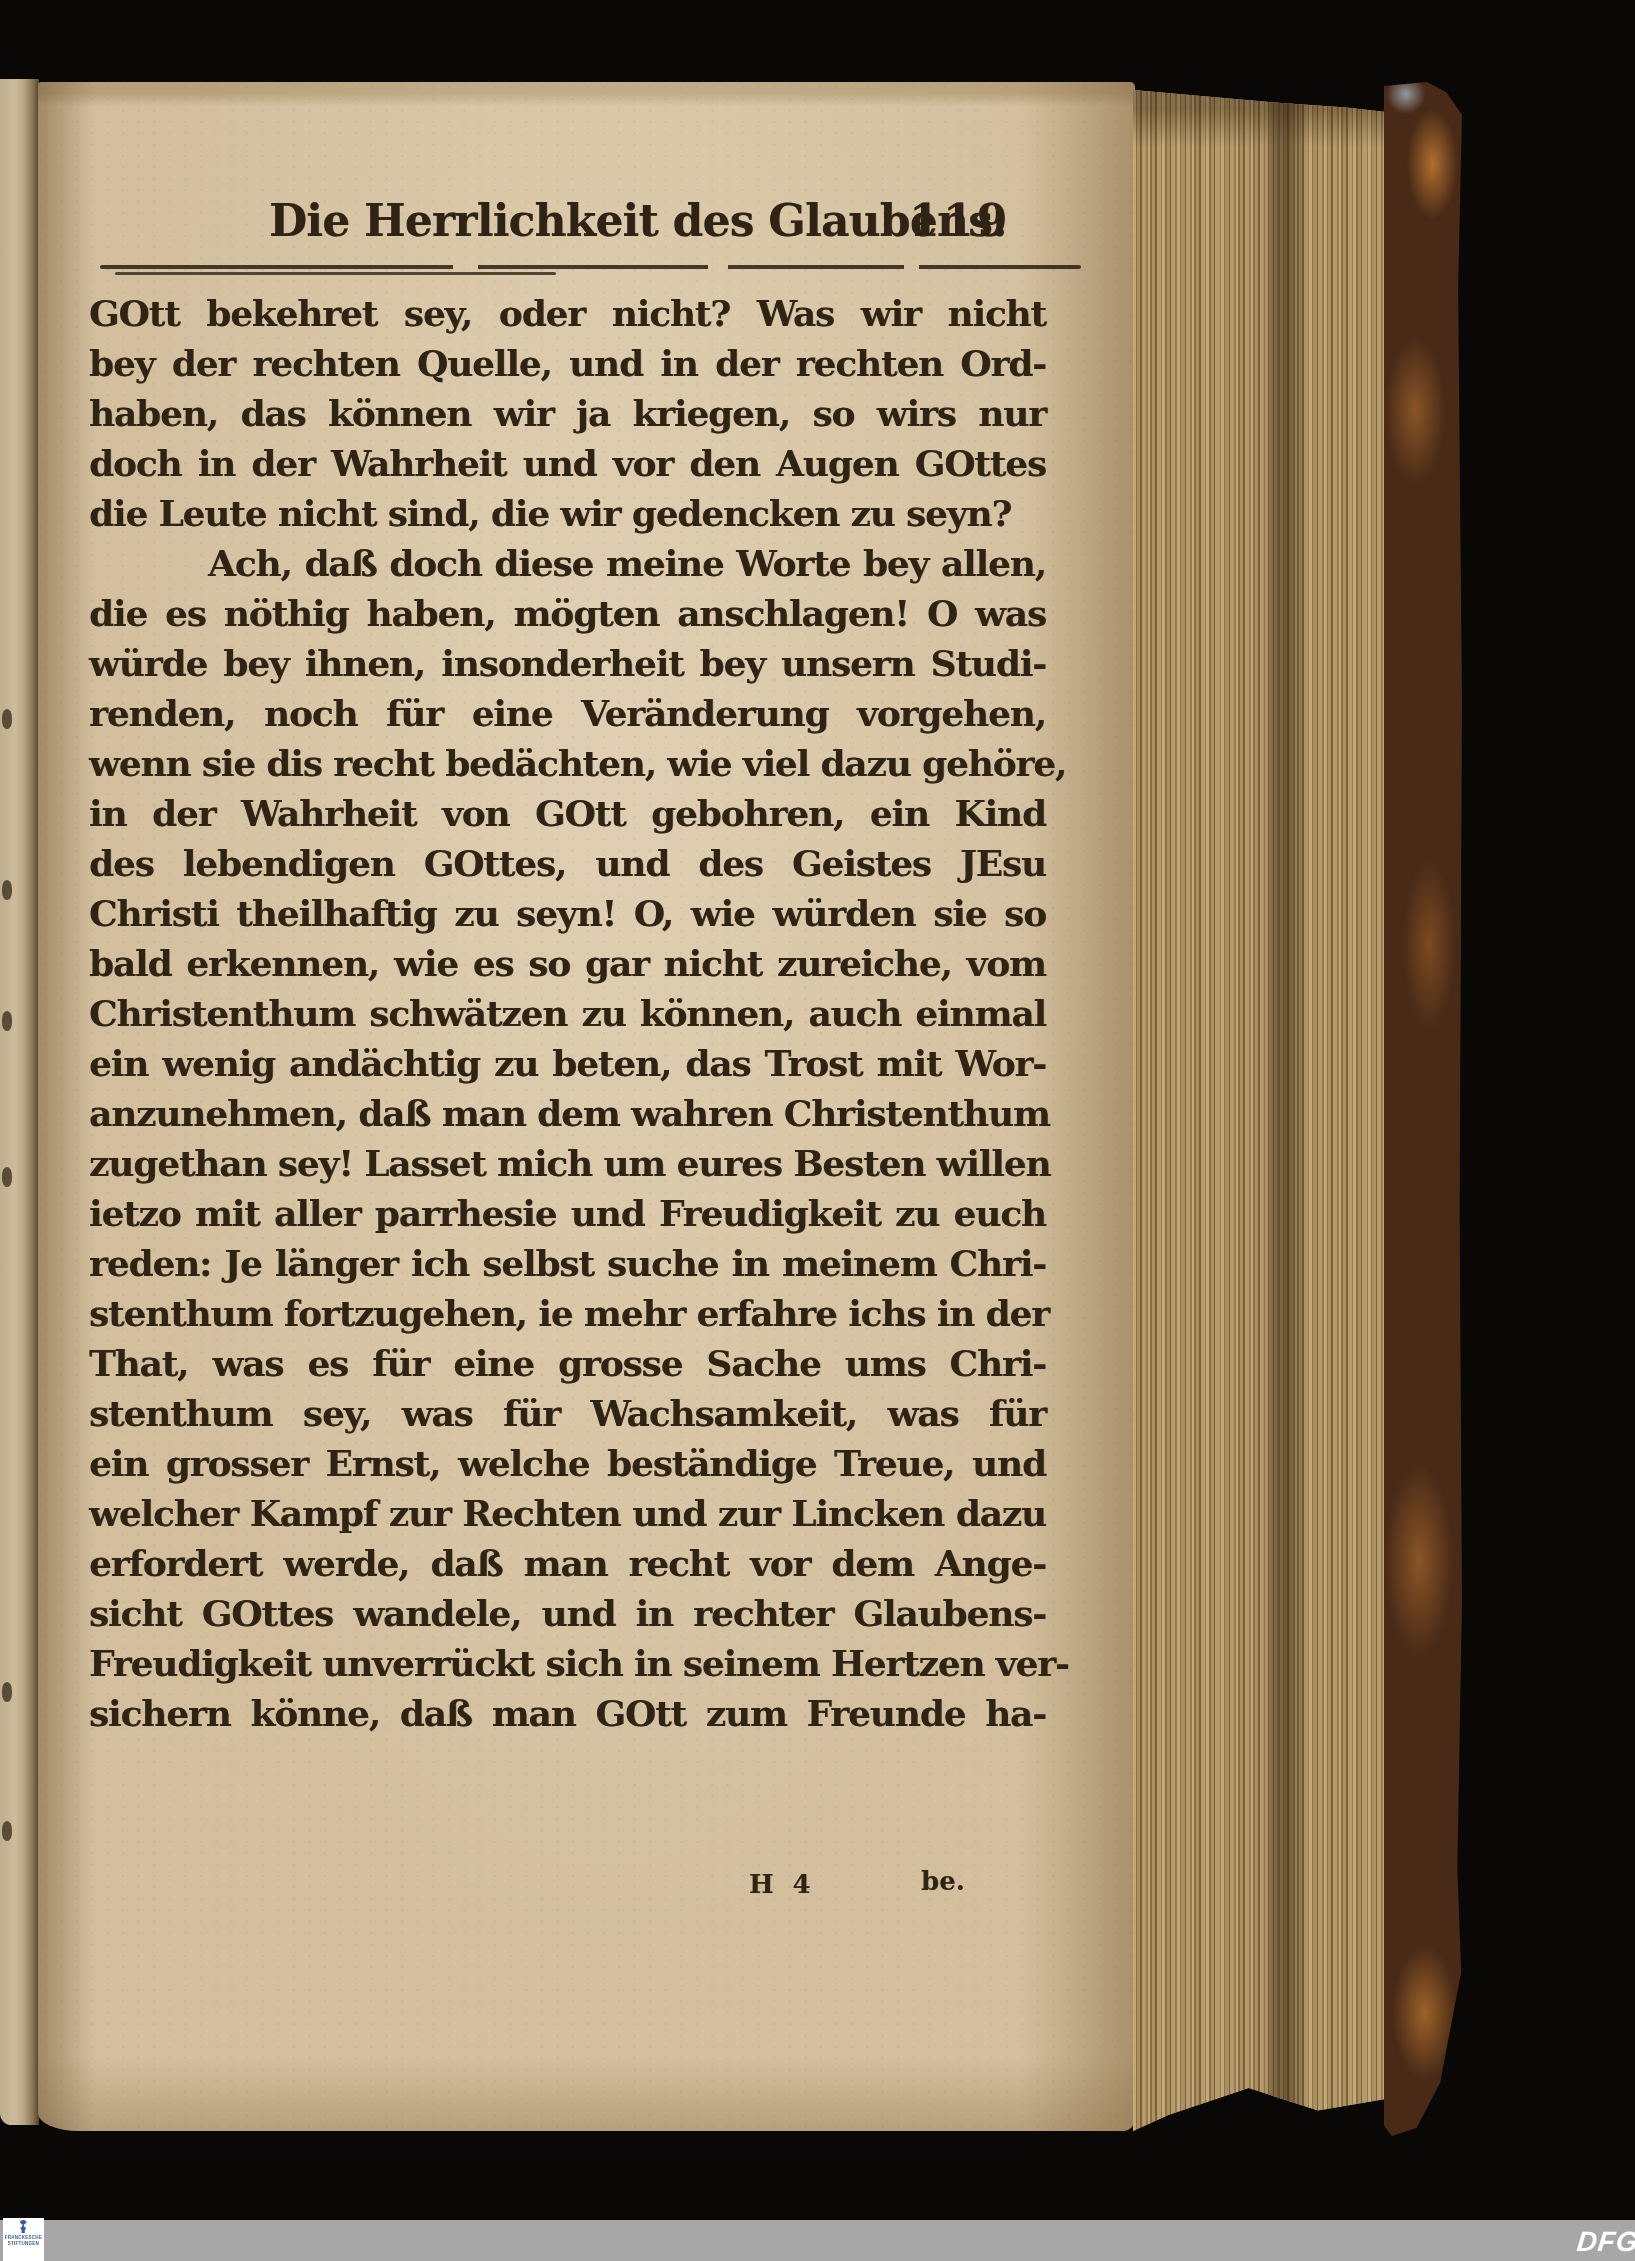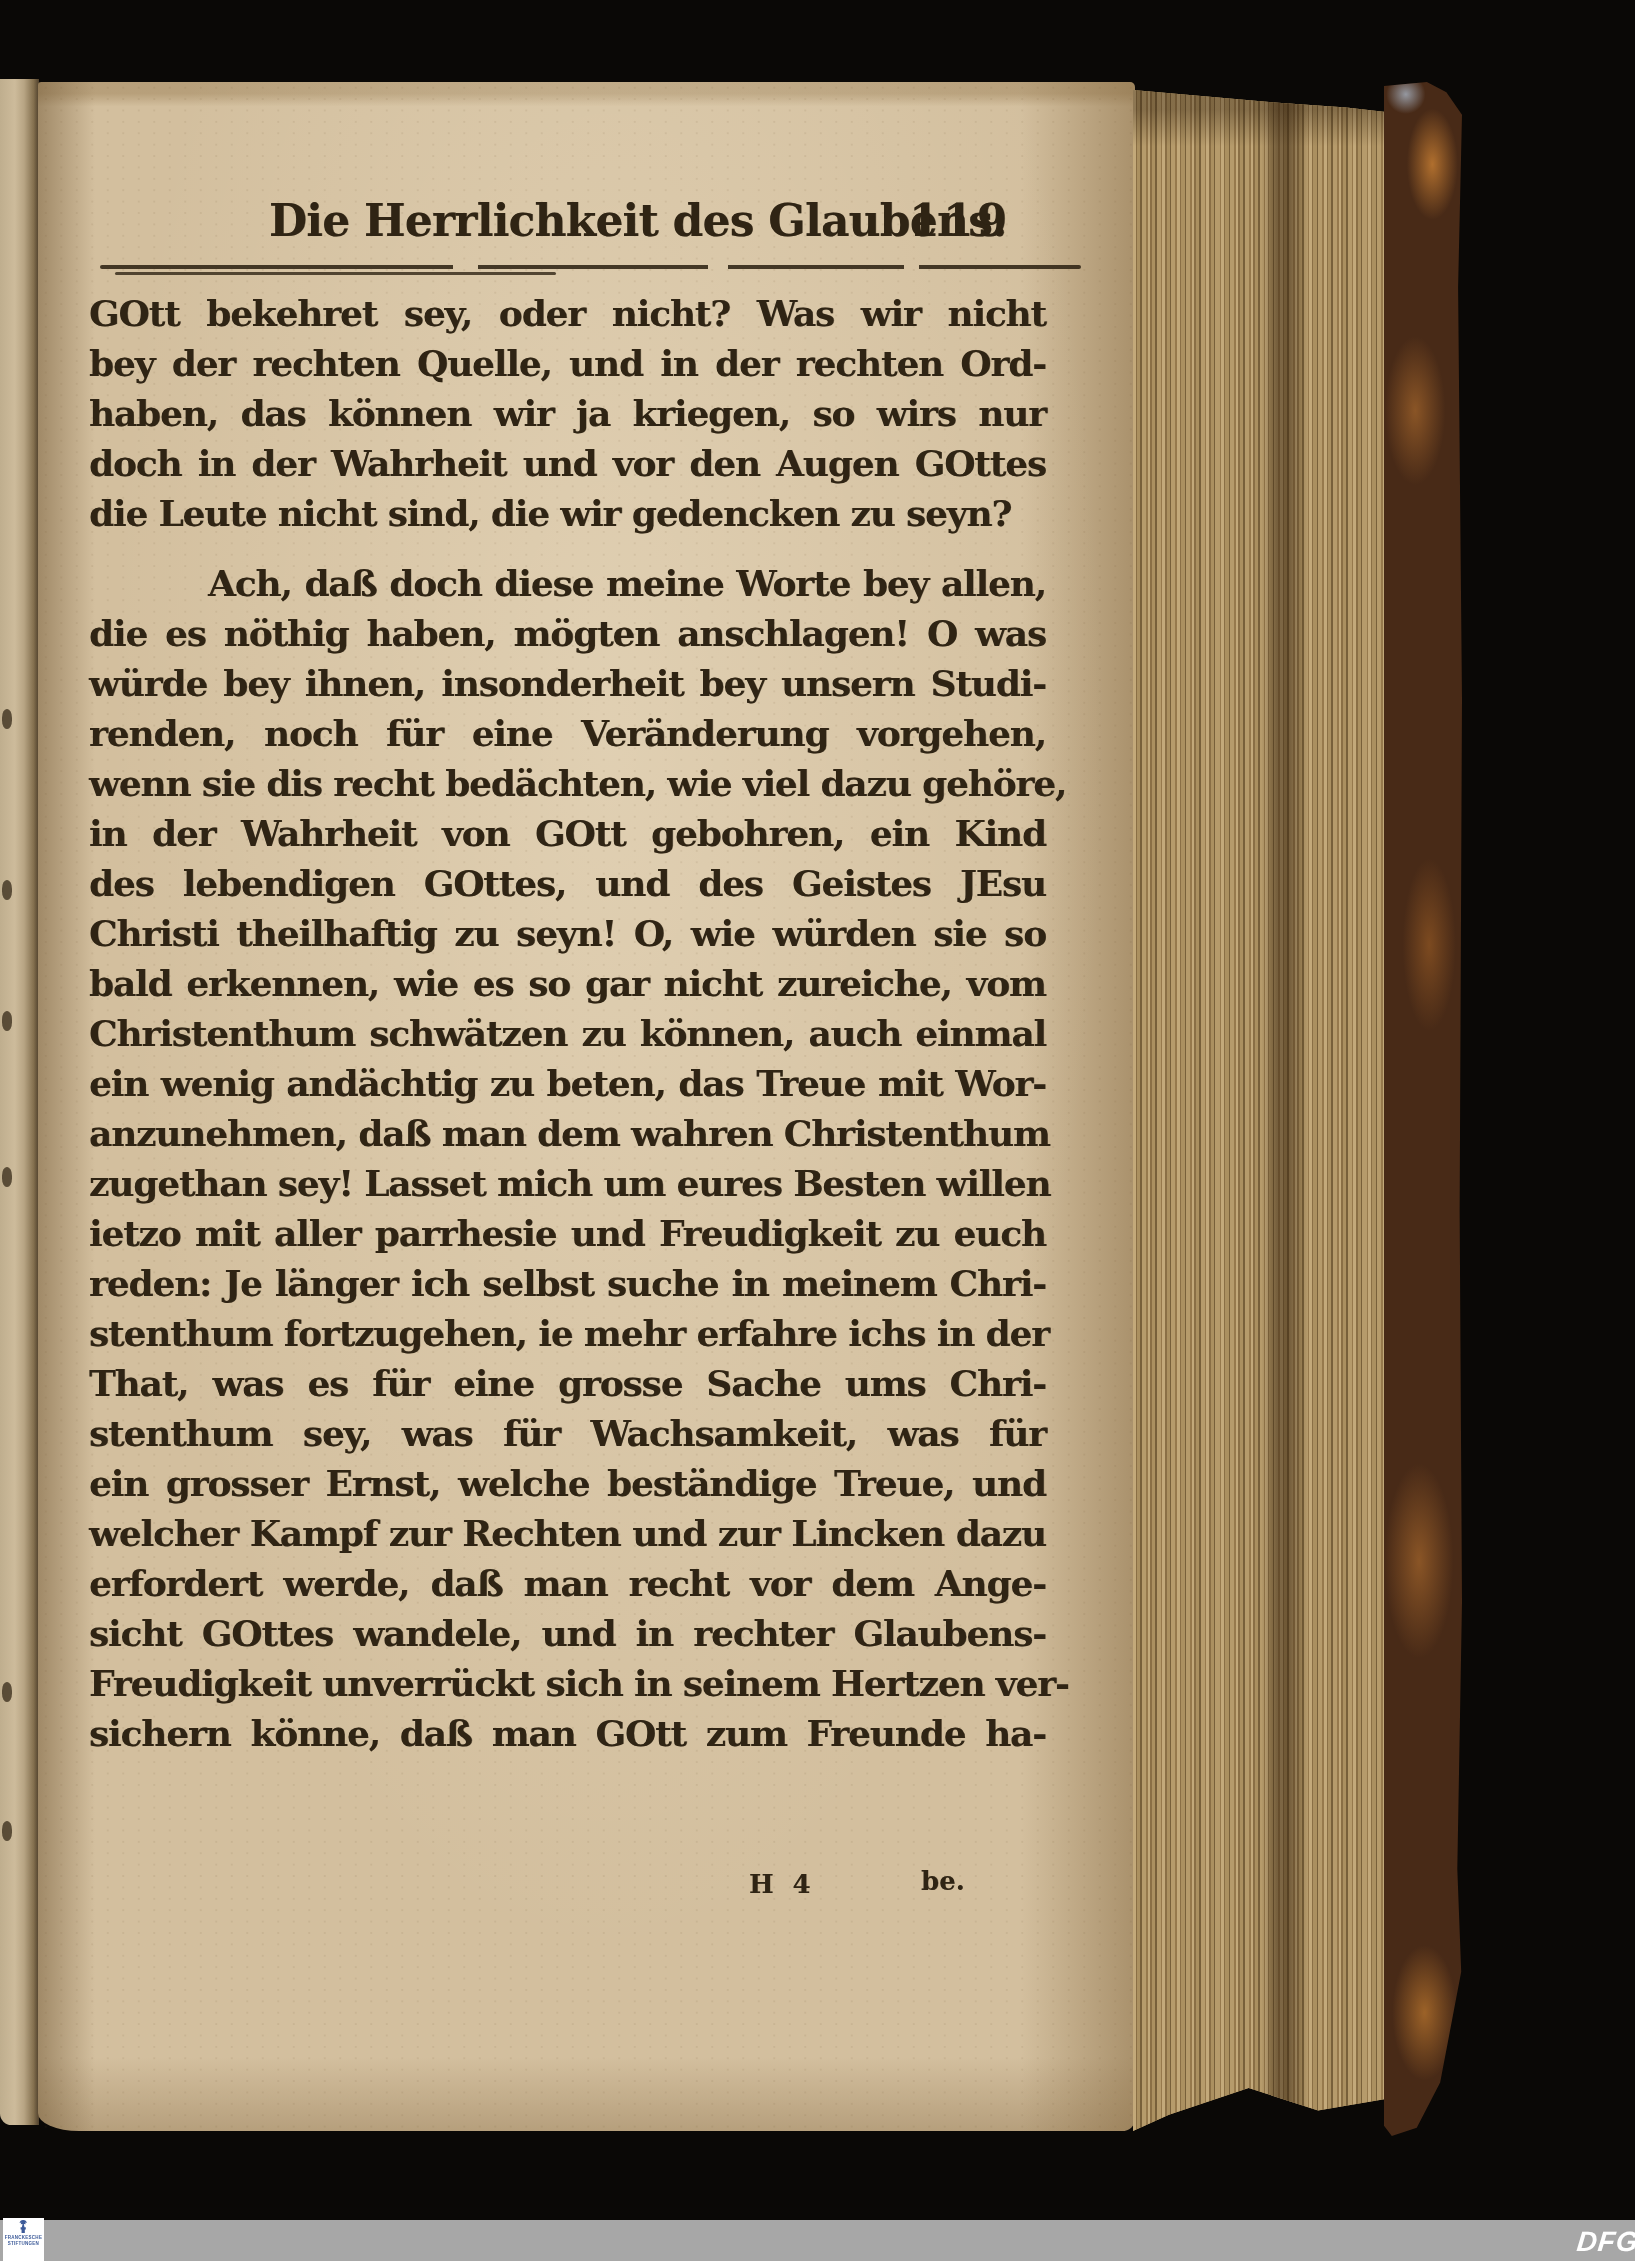--- a/index.html
+++ b/index.html
@@ -76,21 +76,21 @@
     opacity:.88;
   }
   .rule .r2{position:absolute;left:1.5%;top:6.5px;width:45%;height:3.3px;background:#2f2414;opacity:.8;border-radius:1.6px;}
   .body-text{
     position:absolute;left:51px;top:206px;width:957px;
     font-size:36px;font-weight:bold;line-height:50px;letter-spacing:-1.2px;
     text-shadow:0.4px 0.4px 0 rgba(47,36,20,0.40);
   }
   .bline{width:100%;text-align:justify;text-align-last:justify;white-space:nowrap;}
   .bline.nojust{text-align:left;text-align-last:left;}
-  .bline.indent{padding-left:119px;box-sizing:border-box;margin-top:20px;}
+  .bline.indent{padding-left:119px;box-sizing:border-box;}
   .sig-row{position:absolute;left:65px;top:1784px;width:957px;height:65px;
     font-size:26px;font-weight:bold;text-shadow:0.4px 0.4px 0 rgba(47,36,20,0.40);}
   .sig-row .sig{position:absolute;left:646px;top:3.3px;letter-spacing:4.9px;}
   .sig-row .catch{position:absolute;left:818px;top:0;}
   
   .footer-bar{position:absolute;left:0;top:2220px;width:1636px;height:41px;background:#a7a7a7;}
   .library-logo{
     position:absolute;left:2.5px;top:-2.5px;width:41px;height:43px;background:#ffffff;
     display:flex;flex-direction:column;align-items:center;justify-content:flex-start;
     padding-top:2.5px;box-sizing:border-box;
@@ -143,21 +143,21 @@
         <div class="bline indent">Ach, daß doch diese meine Worte bey allen,</div>
         <div class="bline">die es nöthig haben, mögten anschlagen! O was</div>
         <div class="bline">würde bey ihnen, insonderheit bey unsern Studi-</div>
         <div class="bline">renden, noch für eine Veränderung vorgehen,</div>
         <div class="bline">wenn sie dis recht bedächten, wie viel dazu gehöre,</div>
         <div class="bline">in der Wahrheit von GOtt gebohren, ein Kind</div>
         <div class="bline">des lebendigen GOttes, und des Geistes JEsu</div>
         <div class="bline">Christi theilhaftig zu seyn! O, wie würden sie so</div>
         <div class="bline">bald erkennen, wie es so gar nicht zureiche, vom</div>
         <div class="bline">Christenthum schwätzen zu können, auch einmal</div>
-        <div class="bline">ein wenig andächtig zu beten, das Treue mit Wor-</div>
+        <div class="bline">ein wenig andächtig zu beten, das Trost mit Wor-</div>
         <div class="bline">anzunehmen, daß man dem wahren Christenthum</div>
         <div class="bline">zugethan sey! Lasset mich um eures Besten willen</div>
         <div class="bline">ietzo mit aller parrhesie und Freudigkeit zu euch</div>
         <div class="bline">reden: Je länger ich selbst suche in meinem Chri-</div>
         <div class="bline">stenthum fortzugehen, ie mehr erfahre ichs in der</div>
         <div class="bline">That, was es für eine grosse Sache ums Chri-</div>
         <div class="bline">stenthum sey, was für Wachsamkeit, was für</div>
         <div class="bline">ein grosser Ernst, welche beständige Treue, und</div>
         <div class="bline">welcher Kampf zur Rechten und zur Lincken dazu</div>
         <div class="bline">erfordert werde, daß man recht vor dem Ange-</div>

